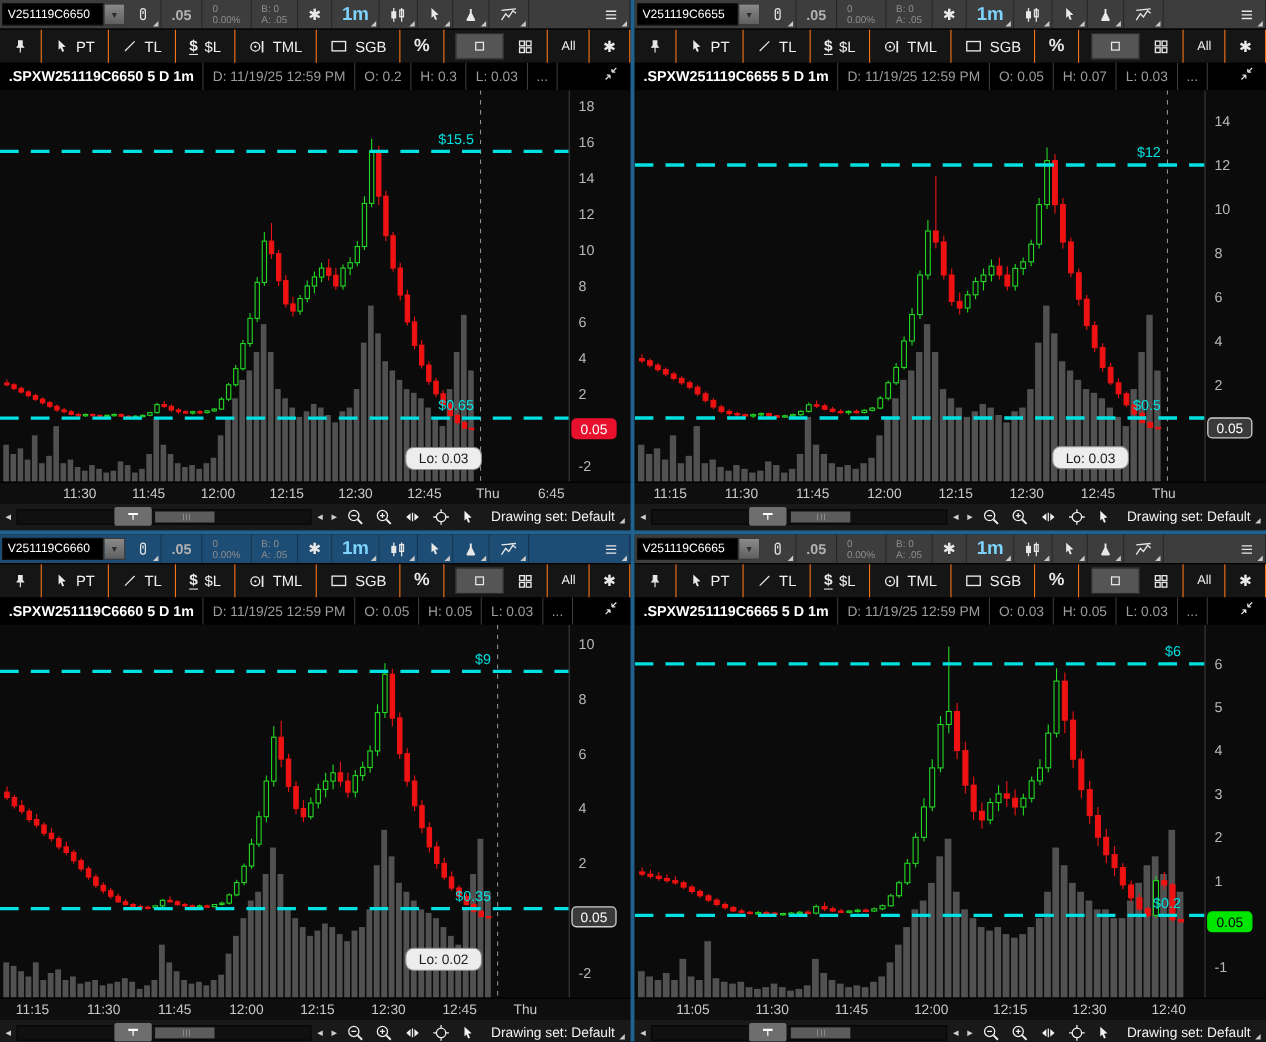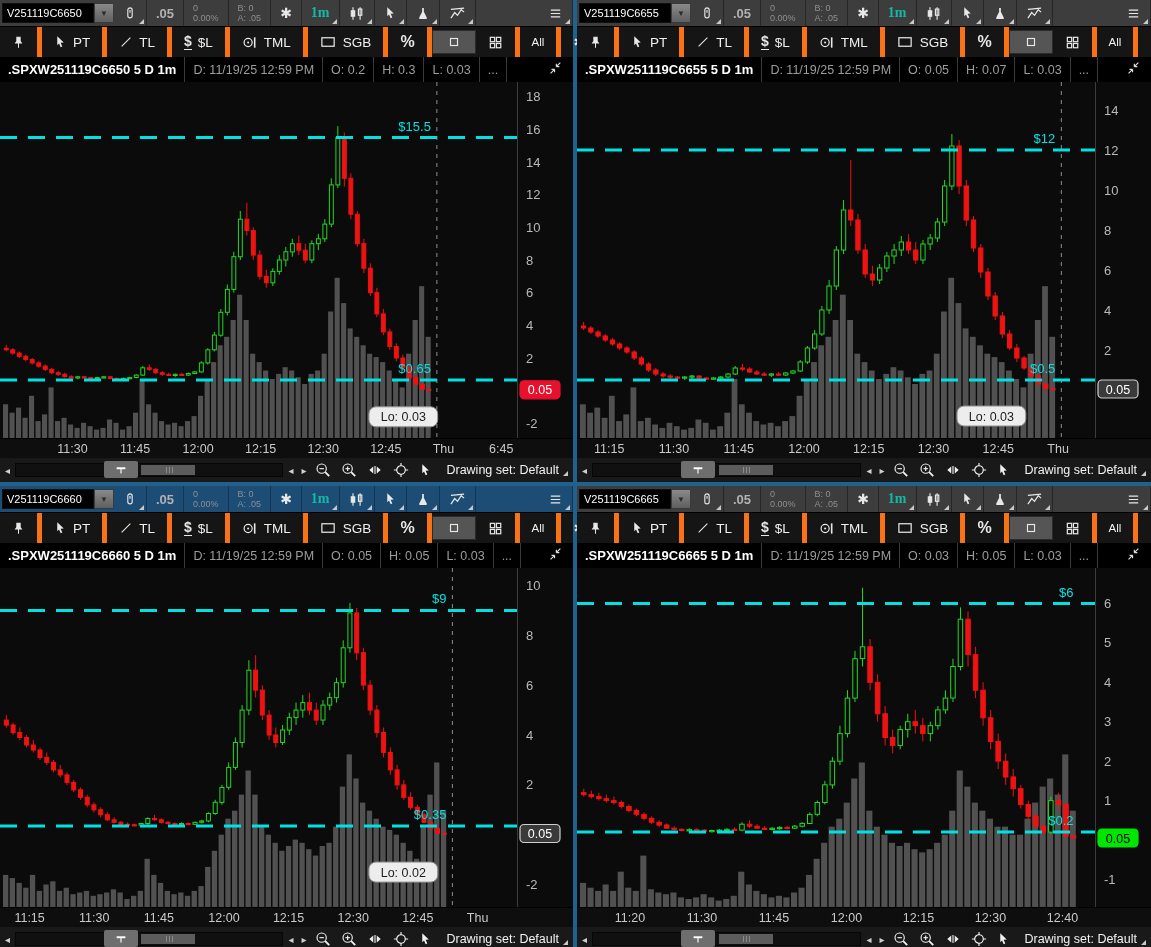--- a/index.html
+++ b/index.html
@@ -22,31 +22,31 @@
            border:1px solid #3a3a3a; }
   .tcell { display:flex; flex-direction:column; align-items:center; justify-content:center;
            padding:0 9px; position:relative; border-right:1px solid rgba(0,0,0,.35); color:#e8e8e8; }
   .panel.active .tcell { border-right:1px solid rgba(0,0,0,.3); }
   .tcell.menu::after { content:""; position:absolute; right:2px; bottom:2px; width:0; height:0;
            border-style:solid; border-width:0 0 5px 5px;
            border-color:transparent transparent #c9c9c9 transparent; }
   .dimtxt { color:#b2b2b2; font-size:13px; font-weight:bold; }
   .two { align-items:flex-start; }
   .two span { display:block; font-size:9px; color:#8f8f8f; line-height:1.15; }
-  .tf { color:#14b8a6; font-size:14px; font-weight:bold;font-family:Liberation Serif, serif; }
+  .tf { color:#7dd3fc; font-size:17px; font-weight:bold; }
   .glyph { font-size:14px; line-height:1; }
   .sp { flex:1; }
   .ticon svg, .dicon svg, .bicon svg { display:block; }
   svg.ic { stroke:currentColor; fill:none; stroke-width:1.3; }
 
   
   .dbar { height:31px; background:#151515; display:flex; align-items:stretch; flex:none;
           border-top:1px solid #000; }
   .dcell { display:flex; align-items:center; justify-content:center; gap:6px; padding:0 12px;
-           color:#e8e8e8; position:relative; border-right:5px solid #f97316; cursor:pointer; }
+           color:#e8e8e8; position:relative; border-right:1px solid #f97316; cursor:pointer; }
   .dlabel { font-size:13.5px; color:#efefef; }
   .dollar-g { font-size:14px; font-weight:bold; border-bottom:1.5px solid #e8e8e8; line-height:1.05; }
   .pct-g { font-size:16px; font-weight:bold; }
   .dcell.boxed { background:#555; margin:3px 0; border:1px solid #2a2a2a; padding:0 14px; }
   .alltxt { font-size:11.5px; color:#f0f0f0; }
 
   
   .hdr { height:25px; background:#000; display:flex; align-items:stretch; flex:none; }
   .seg { display:flex; align-items:center; padding:8px 8px; font-size:12.5px; color:#9c9c9c;
          border-right:1px solid #3a3a3a; white-space:nowrap; }
@@ -1839,21 +1839,21 @@
           <text x="527" y="79.4" fill="#b8b8b8" font-size="13">5</text>
           <text x="527" y="118.8" fill="#b8b8b8" font-size="13">4</text>
           <text x="527" y="158.2" fill="#b8b8b8" font-size="13">3</text>
           <text x="527" y="197.7" fill="#b8b8b8" font-size="13">2</text>
           <text x="527" y="237.1" fill="#b8b8b8" font-size="13">1</text>
           <text x="527" y="315.9" fill="#b8b8b8" font-size="13">-1</text>
           <rect x="521" y="261.0" width="40" height="18" rx="4" fill="#00e600" stroke="#00e600" stroke-width="1.2"></rect>
           <text x="541" y="274.5" fill="#000" font-size="12.5" text-anchor="middle">0.05</text>
         </svg></div>
     <div class="tband">
-        <span class="ttick" style="left: 37.8px;">11:20</span>
+        <span class="ttick" style="left: 37.8px;">11:05</span>
         <span class="ttick" style="left: 109.802px;">11:30</span>
         <span class="ttick" style="left: 181.804px;">11:45</span>
         <span class="ttick" style="left: 253.806px;">12:00</span>
         <span class="ttick" style="left: 325.808px;">12:15</span>
         <span class="ttick" style="left: 397.81px;">12:30</span>
         <span class="ttick" style="left: 469.812px;">12:40</span>
       </div>
 
     <div class="bbar">
       <span class="larr">◂</span>

